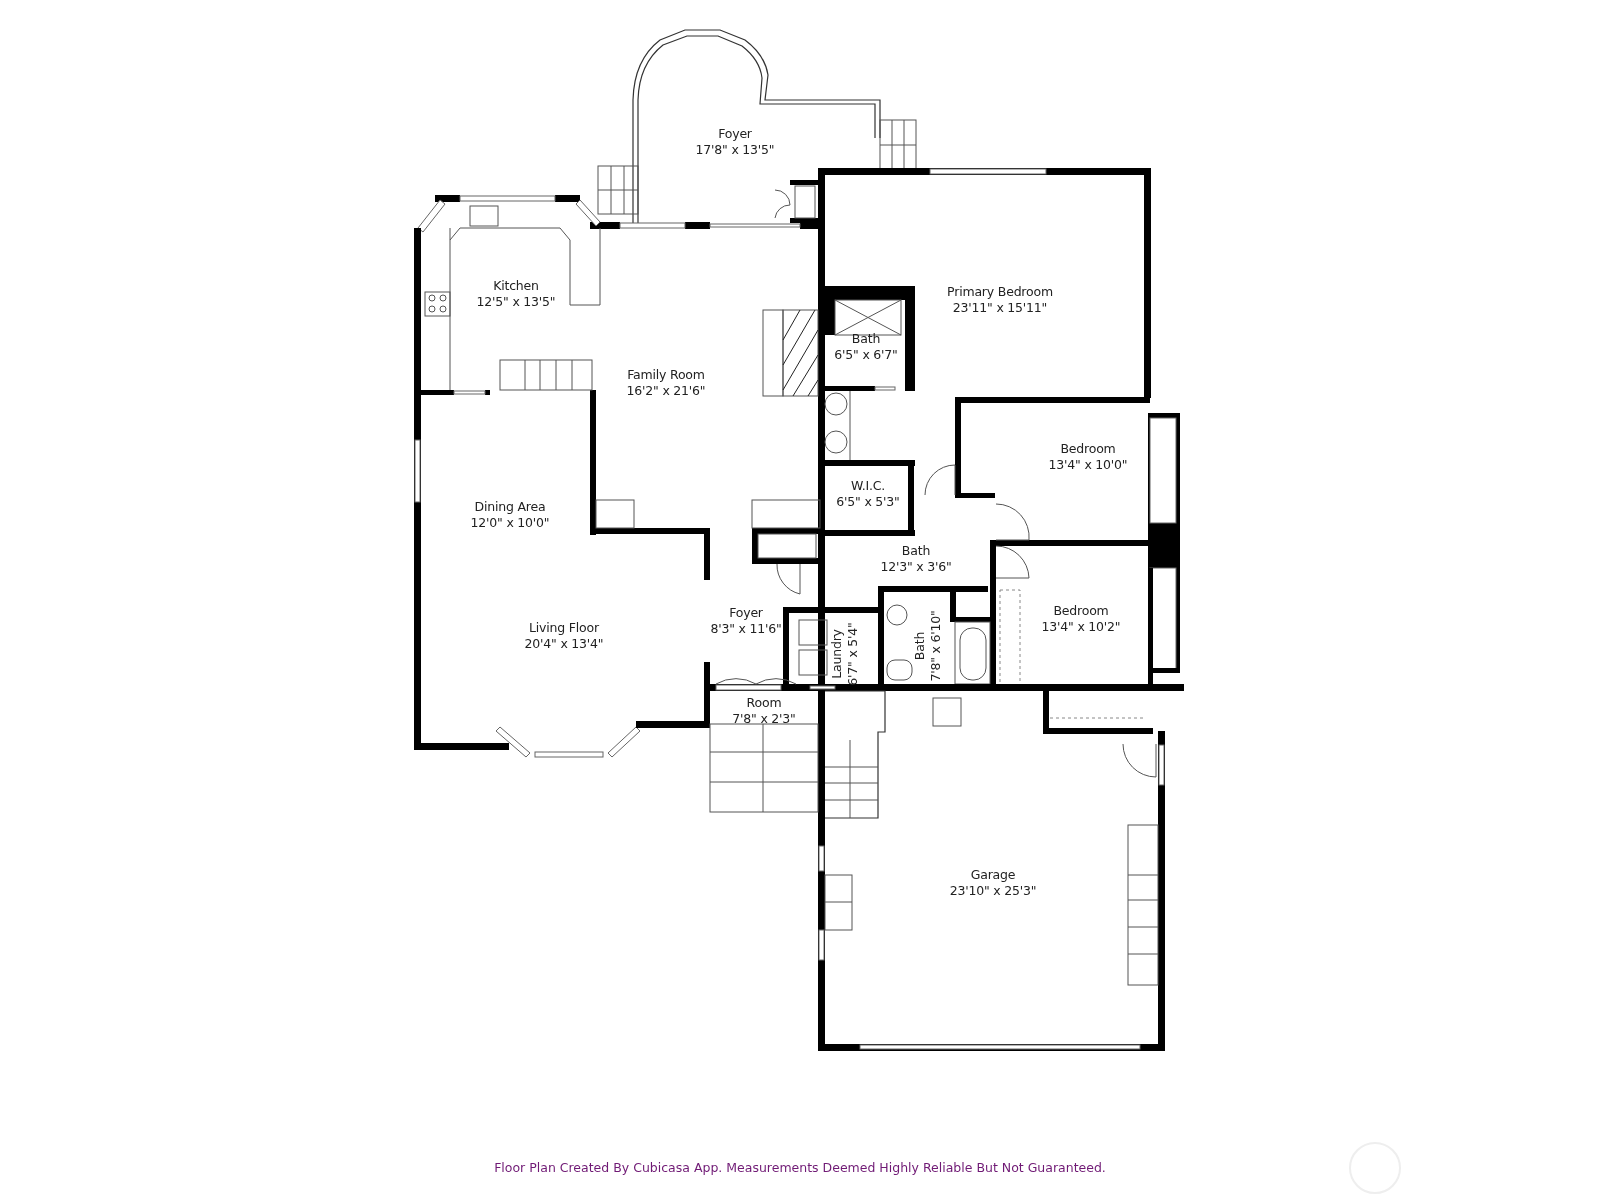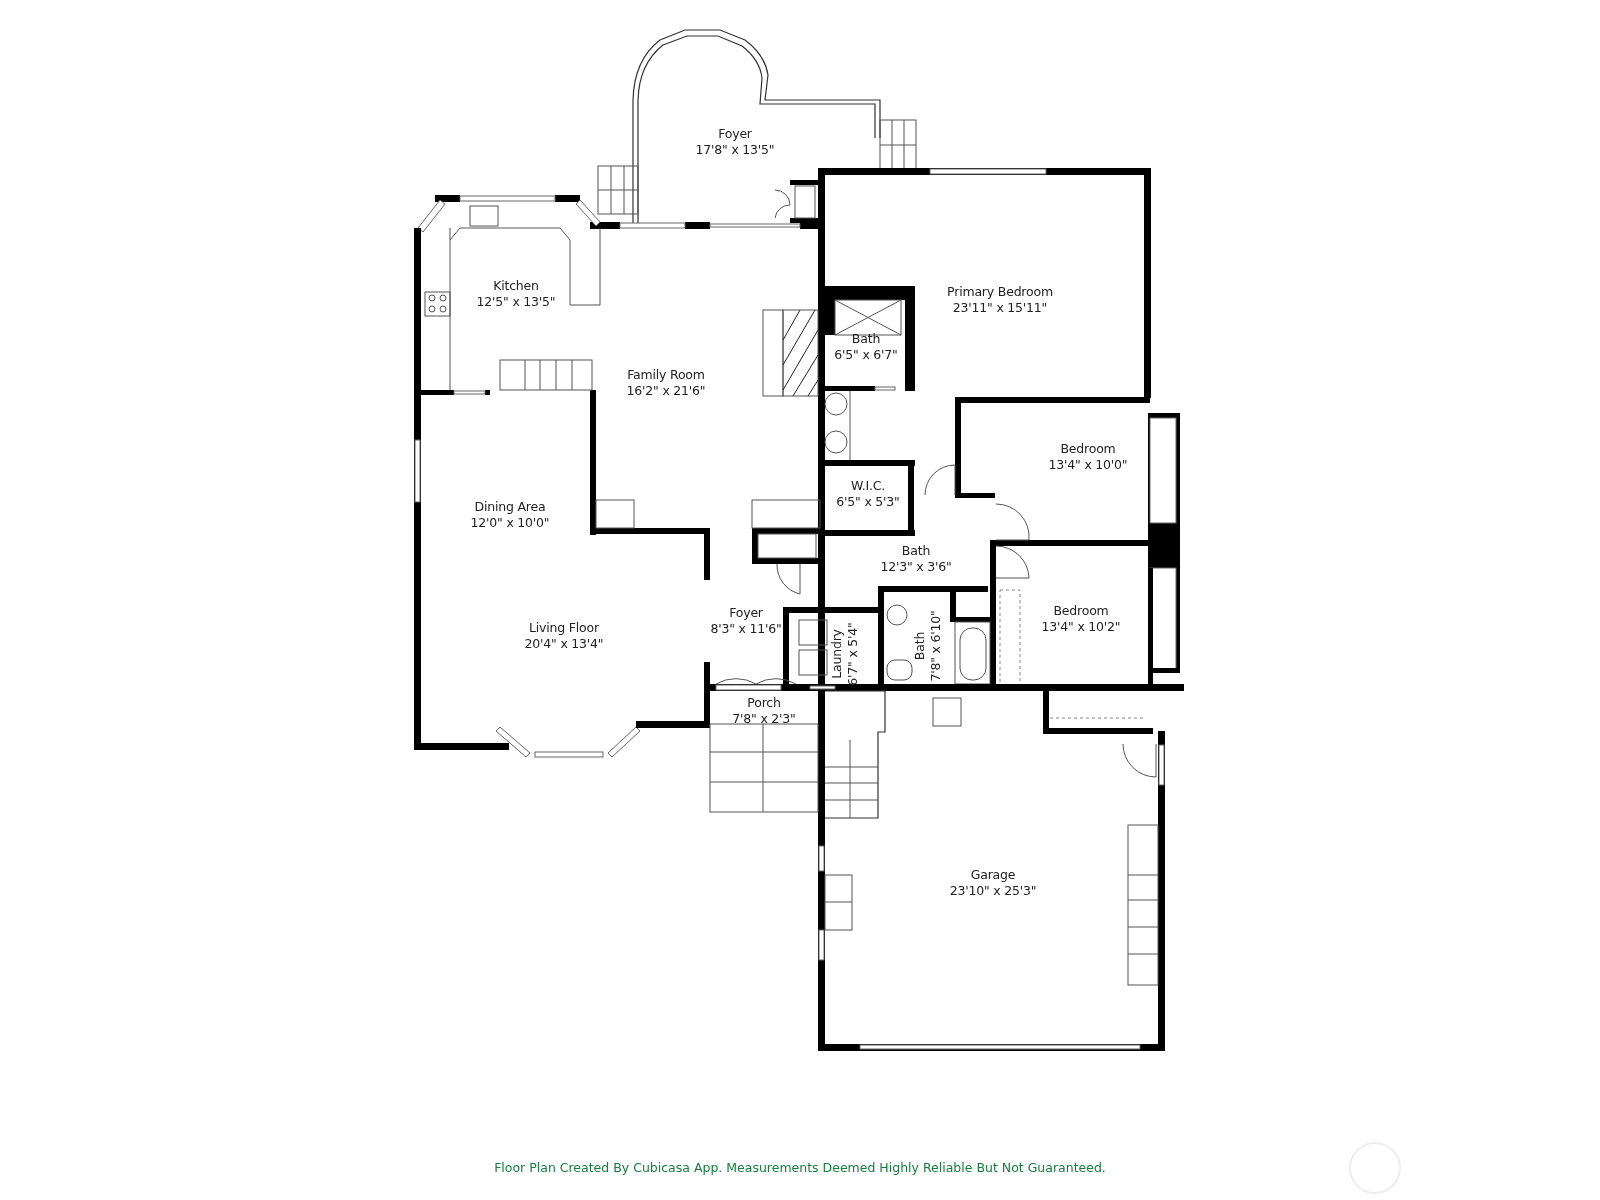--- a/index.html
+++ b/index.html
@@ -7,21 +7,21 @@
   #plan { position:absolute; left:0; top:0; width:1600px; height:1200px; }
   .wall { fill:#000; }
   .thin { fill:none; stroke:#555; stroke-width:1; }
   .thin2 { fill:none; stroke:#333; stroke-width:1.2; }
   .dash { fill:none; stroke:#888; stroke-width:1; stroke-dasharray:3 3; }
   .win { fill:#fff; stroke:#666; stroke-width:1; }
   .hatch { stroke:#222; stroke-width:1; }
   .label { position:absolute; text-align:center; color:#222; font-size:12.5px; line-height:16px; white-space:nowrap; transform:translateX(-50%); font-family:"DejaVu Sans", sans-serif; letter-spacing:-0.2px; }
   .label .name, .label .dim { display:block; }
   .rot { transform:translateX(-50%) rotate(-90deg); }
-  .footer { position:absolute; left:0; width:1600px; top:1160px; text-align:center; font-size:12.5px; color:#15803d; font-family:"DejaVu Sans", sans-serif; }
+  .footer { position:absolute; left:0; width:1600px; top:1160px; text-align:center; font-size:12.5px; color:#701a75; font-family:"DejaVu Sans", sans-serif; }
   .badge { position:absolute; left:1349px; top:1142px; width:52px; height:52px; border-radius:50%; border:2px solid #eeeeee; box-sizing:border-box; }
 </style>
 </head>
 <body>
 
 <svg id="plan" viewBox="0 0 1600 1200" xmlns="http://www.w3.org/2000/svg">
 
   <g>
     <path class="thin2" d="M633,226 L633,100 Q634,60 660,40 L685,30 L720,30 L745,40 Q765,55 768,75 L765,100 L880,100 L880,138"></path>
     <path class="thin2" d="M638,226 L638,100 Q639,64 663,45 L687,36 L718,36 L742,46 Q760,60 762,78 L760,104 L875,104 L875,138"></path>
@@ -253,21 +253,21 @@
   </div>
 <div class="label rot" style="left:845px; top:638px;">
     <span class="name">Laundry</span>
     <span class="dim">6'7" x 5'4"</span>
   </div>
 <div class="label rot" style="left:928px; top:630px;">
     <span class="name">Bath</span>
     <span class="dim">7'8" x 6'10"</span>
   </div>
 <div class="label" style="left:764px; top:695px;">
-    <span class="name">Porch</span>
+    <span class="name">Room</span>
     <span class="dim">7'8" x 2'3"</span>
   </div>
 <div class="label" style="left:993px; top:867px;">
     <span class="name">Garage</span>
     <span class="dim">23'10" x 25'3"</span>
   </div>
 
 <div class="footer">Floor Plan Created By Cubicasa App. Measurements Deemed Highly Reliable But Not Guaranteed.</div>
 <div class="badge"></div>
 

